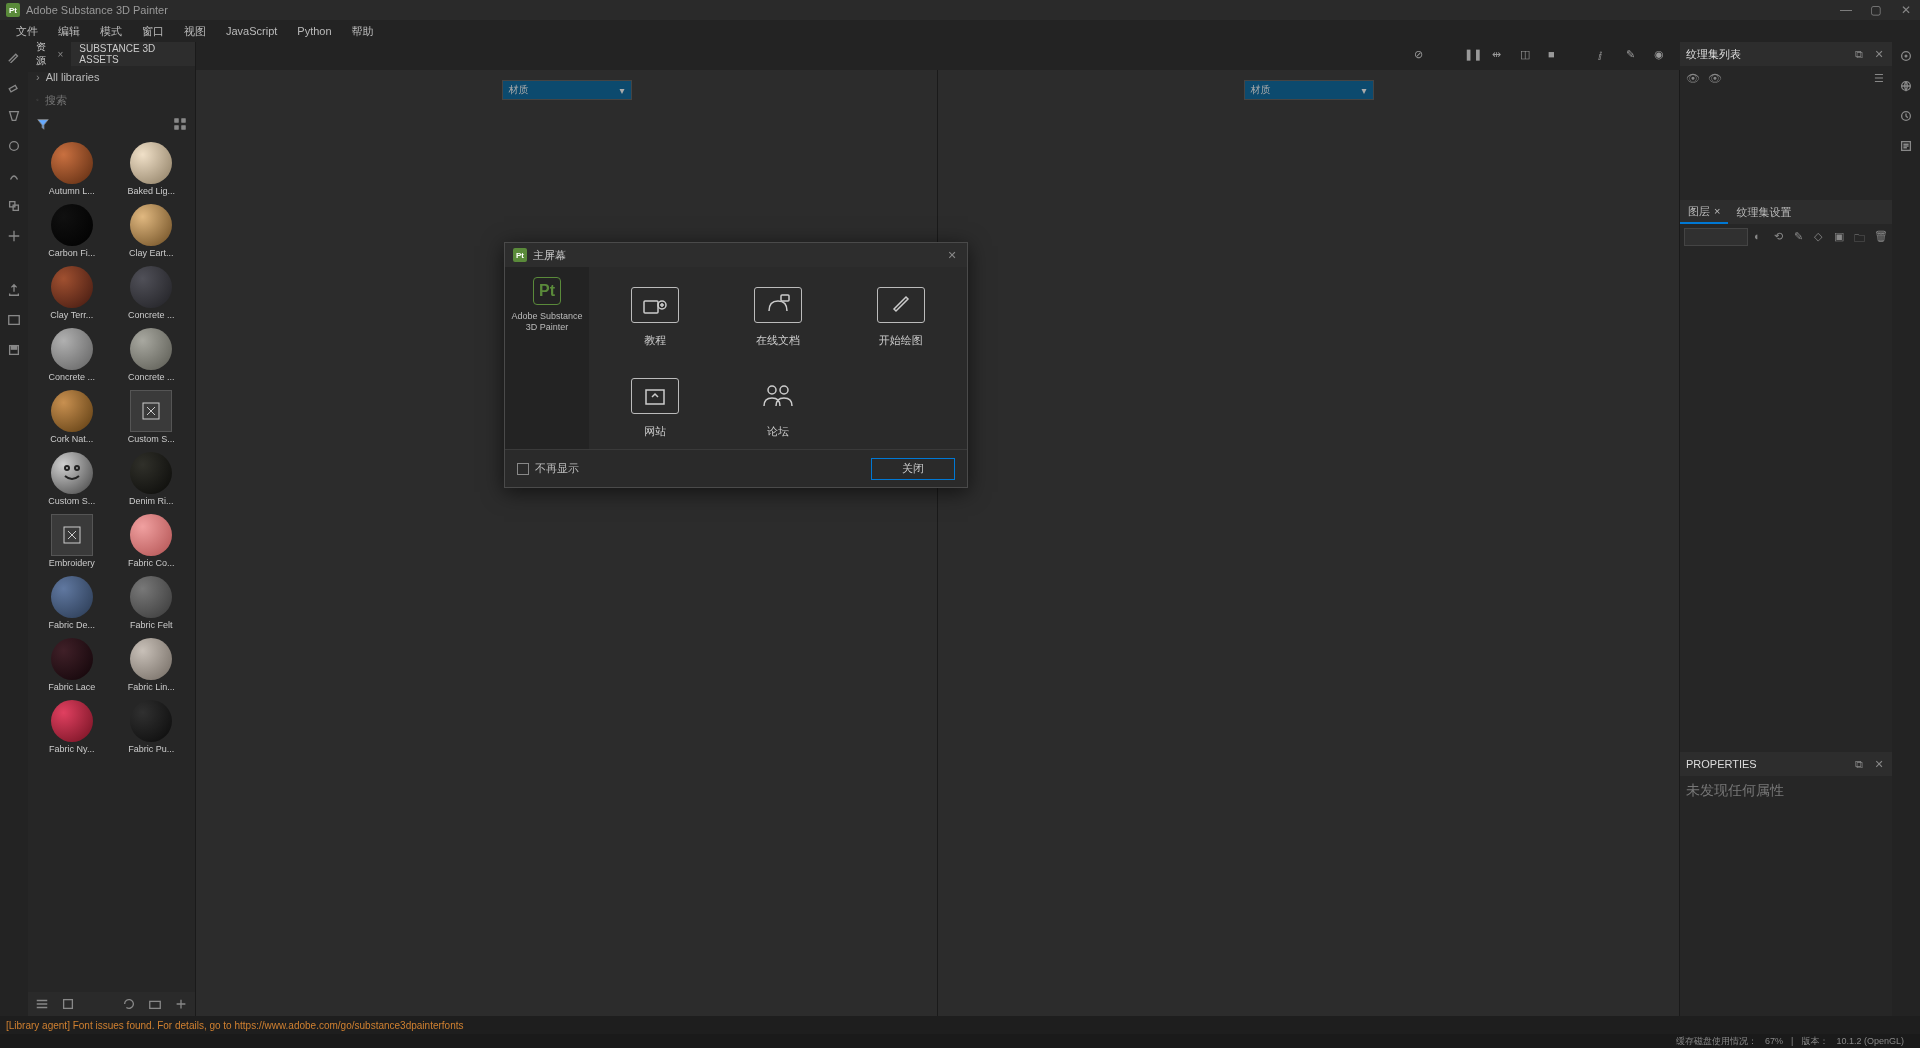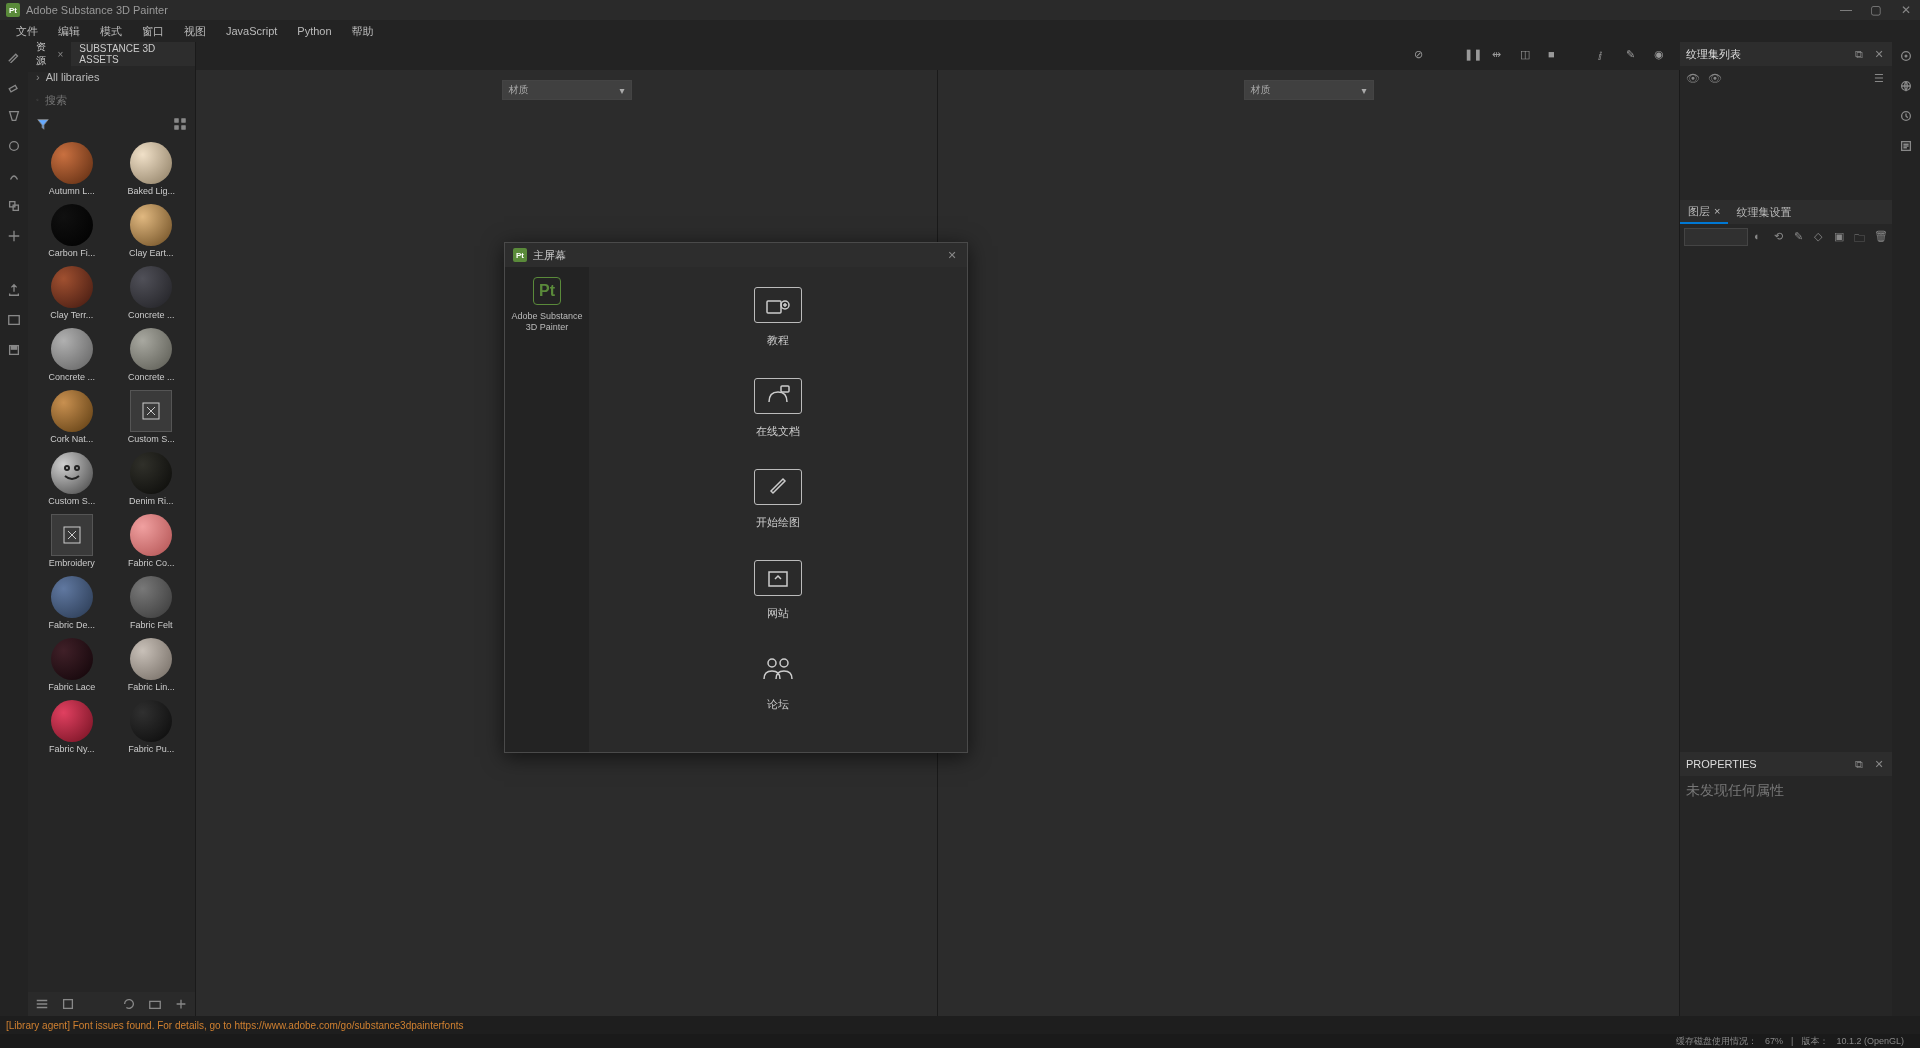--- a/index.html
+++ b/index.html
@@ -44,21 +44,21 @@
 .asset-sq { width:42px; height:42px; background:#3a3a3a; border:1px solid #555; display:flex; align-items:center; justify-content:center;}
 .asset-label { font-size:9px; color:#ccc; text-align:left; white-space:nowrap; overflow:hidden; text-overflow:ellipsis; max-width:70px;}
 .assets-footer { height:24px; background:#2a2a2a; display:flex; align-items:center; gap:10px; padding:0 6px;}
 
 
 .center { flex:1; background:#2a2a2a; display:flex; flex-direction:column;}
 .center-top { height:28px; background:#232323; display:flex; justify-content:flex-end; align-items:center; gap:12px; padding-right:10px;}
 .top-ic { width:16px; height:16px; color:#999; cursor:pointer;}
 .viewports { flex:1; display:flex; }
 .viewport { flex:1; background:#2c2c2c; position:relative; border-right:1px solid #1a1a1a;}
-.vp-drop { position:absolute; top:10px; left:50%; transform:translateX(-50%); width:130px; height:20px; background:#404040; border:1px solid #444; display:flex; align-items:center; justify-content:space-between; padding:0 6px; font-size:10px; color:#aaa;}
+.vp-drop { position:absolute; top:10px; left:50%; transform:translateX(-50%); width:130px; height:20px; background:#0c4a6e; border:1px solid #444; display:flex; align-items:center; justify-content:space-between; padding:0 6px; font-size:10px; color:#aaa;}
 
 
 .right-tools { width:28px; background:#232323; display:flex; flex-direction:column; align-items:center; padding-top:6px; gap:14px;}
 
 
 .right-panels { width:212px; background:#262626; display:flex; flex-direction:column;}
 .panel-header { height:24px; background:#2d2d2d; display:flex; align-items:center; justify-content:space-between; padding:0 6px; font-size:11px;}
 .panel-header .hdr-title { color:#ddd; }
 .hdr-ctrl { display:flex; gap:6px;}
 .hdr-btn { width:14px; height:14px; color:#888; cursor:pointer; display:flex; align-items:center; justify-content:center;}
@@ -73,21 +73,21 @@
 
 
 .modal-backdrop { position:absolute; left:504px; top:242px; width:464px; background:#2a2a2a; box-shadow:0 4px 20px rgba(0,0,0,.6); border:1px solid #4a4a4a;}
 .modal-title { height:24px; background:#2d2d2d; display:flex; align-items:center; justify-content:space-between; padding:0 8px; font-size:11px;}
 .modal-title-left { display:flex; align-items:center; gap:6px;}
 .modal-body { display:flex; }
 .modal-left { width:84px; background:#232323; padding:10px 6px; display:flex; flex-direction:column; align-items:center; gap:6px;}
 .pt-logo-lg { width:28px; height:28px; background:transparent; color:#5a8a3a; font-size:16px; font-weight:bold; display:flex; align-items:center; justify-content:center; border:1.5px solid #5a8a3a; border-radius:4px;}
 .modal-left-label { font-size:9px; color:#bbb; text-align:center; line-height:1.2;}
 .modal-right { flex:1; padding:20px 10px 10px 10px;}
-.modal-grid { display:grid; grid-template-columns:repeat(1,1fr); gap:30px 10px;text-align:right;}
+.modal-grid { display:grid; grid-template-columns:repeat(3,1fr); gap:30px 10px;text-align:right;}
 .modal-tile { display:flex; flex-direction:column; align-items:center; gap:10px; cursor:pointer;}
 .modal-tile-box { width:48px; height:36px; border:1.5px solid #bbb; border-radius:3px; display:flex; align-items:center; justify-content:center;}
 .modal-tile-box svg { stroke:#ccc; fill:none; stroke-width:1.5; }
 .modal-tile-label { font-size:11px; color:#ccc;}
 .modal-footer { height:38px; border-top:1px solid #3a3a3a; display:flex; align-items:center; justify-content:space-between; padding:0 12px;}
 .chk-row { display:flex; align-items:center; gap:6px; font-size:11px; color:#bbb;}
 .chk-box { width:12px; height:12px; border:1px solid #888;}
 .close-btn { width:84px; height:22px; border:1px solid #0078d4; background:transparent; color:#ccc; font-size:11px; cursor:pointer;}
 
 
@@ -519,13 +519,20 @@
                 <circle cx="24" cy="8" r="4"></circle>
                 <path d="M4 24 Q4 16 12 16 Q20 16 20 24 M16 24 Q16 16 24 16 Q32 16 32 24"></path>
               </svg>
             </div>
           <div class="modal-tile-label">论坛</div>
         </div>
         <div></div>
       </div>
     </div>
   </div>
+  <div class="modal-footer">
+    <div class="chk-row">
+      <div class="chk-box"></div>
+      <span>不再显示</span>
+    </div>
+    <button class="close-btn">关闭</button>
+  </div>
 </div>
 
 </body></html>

